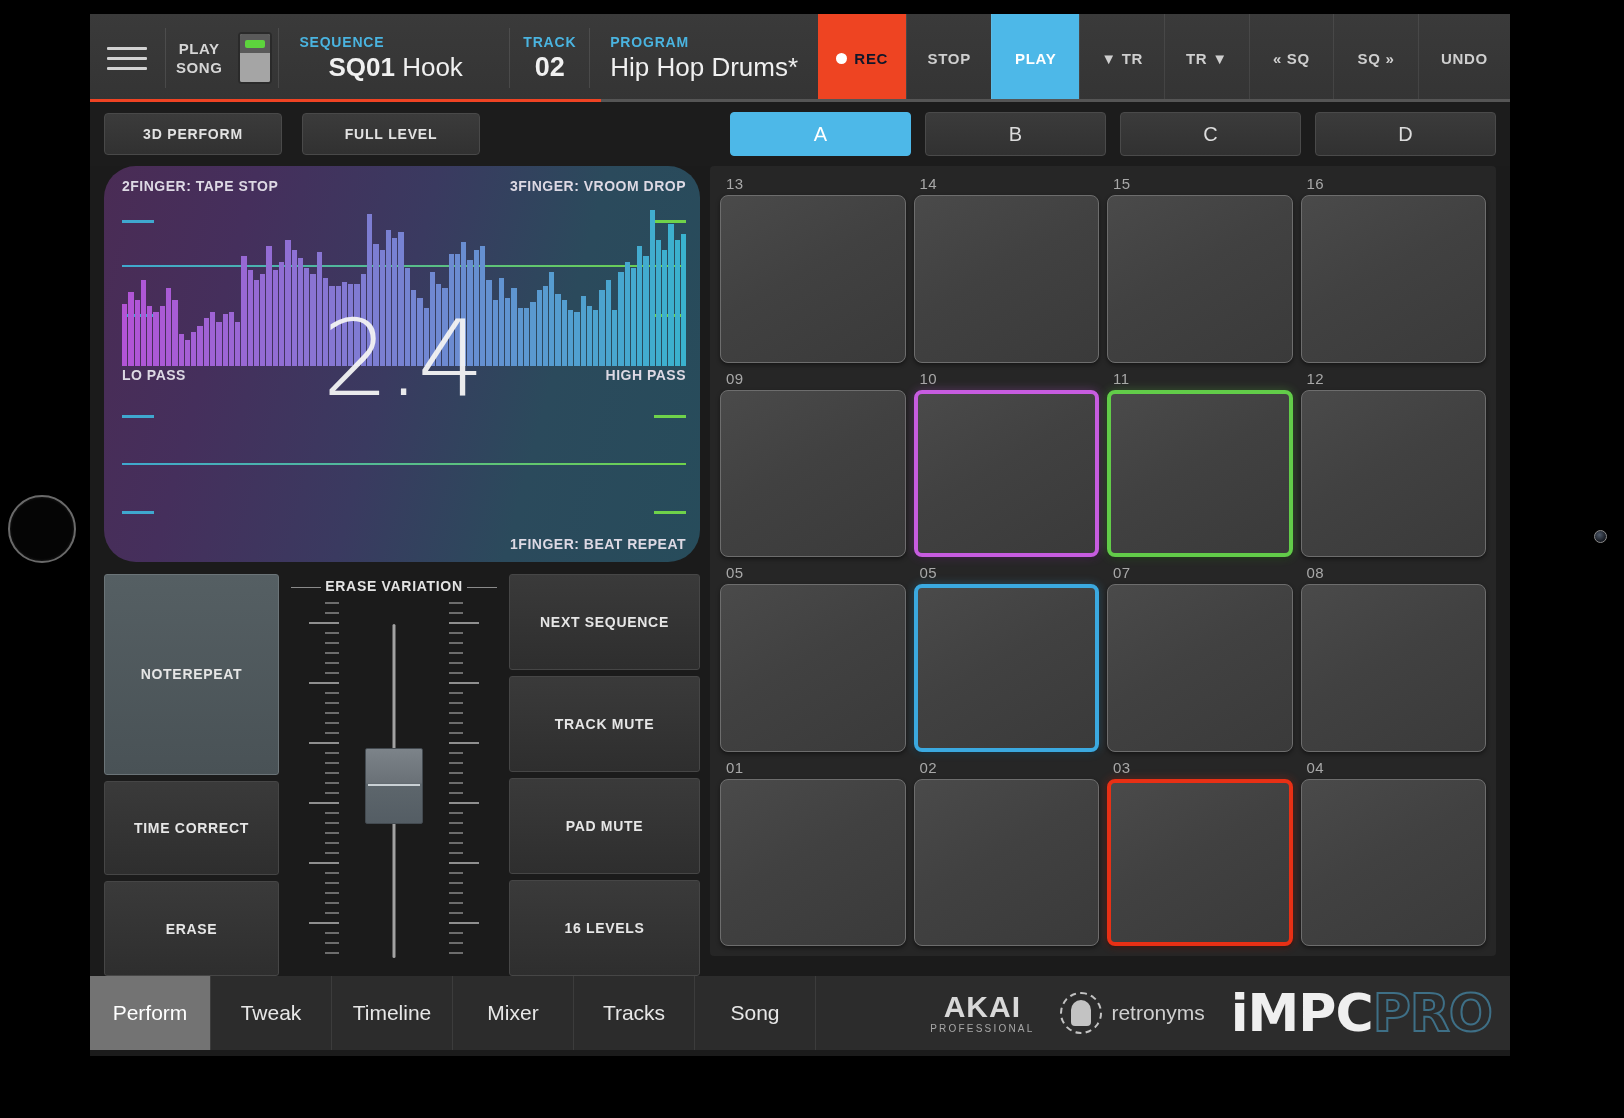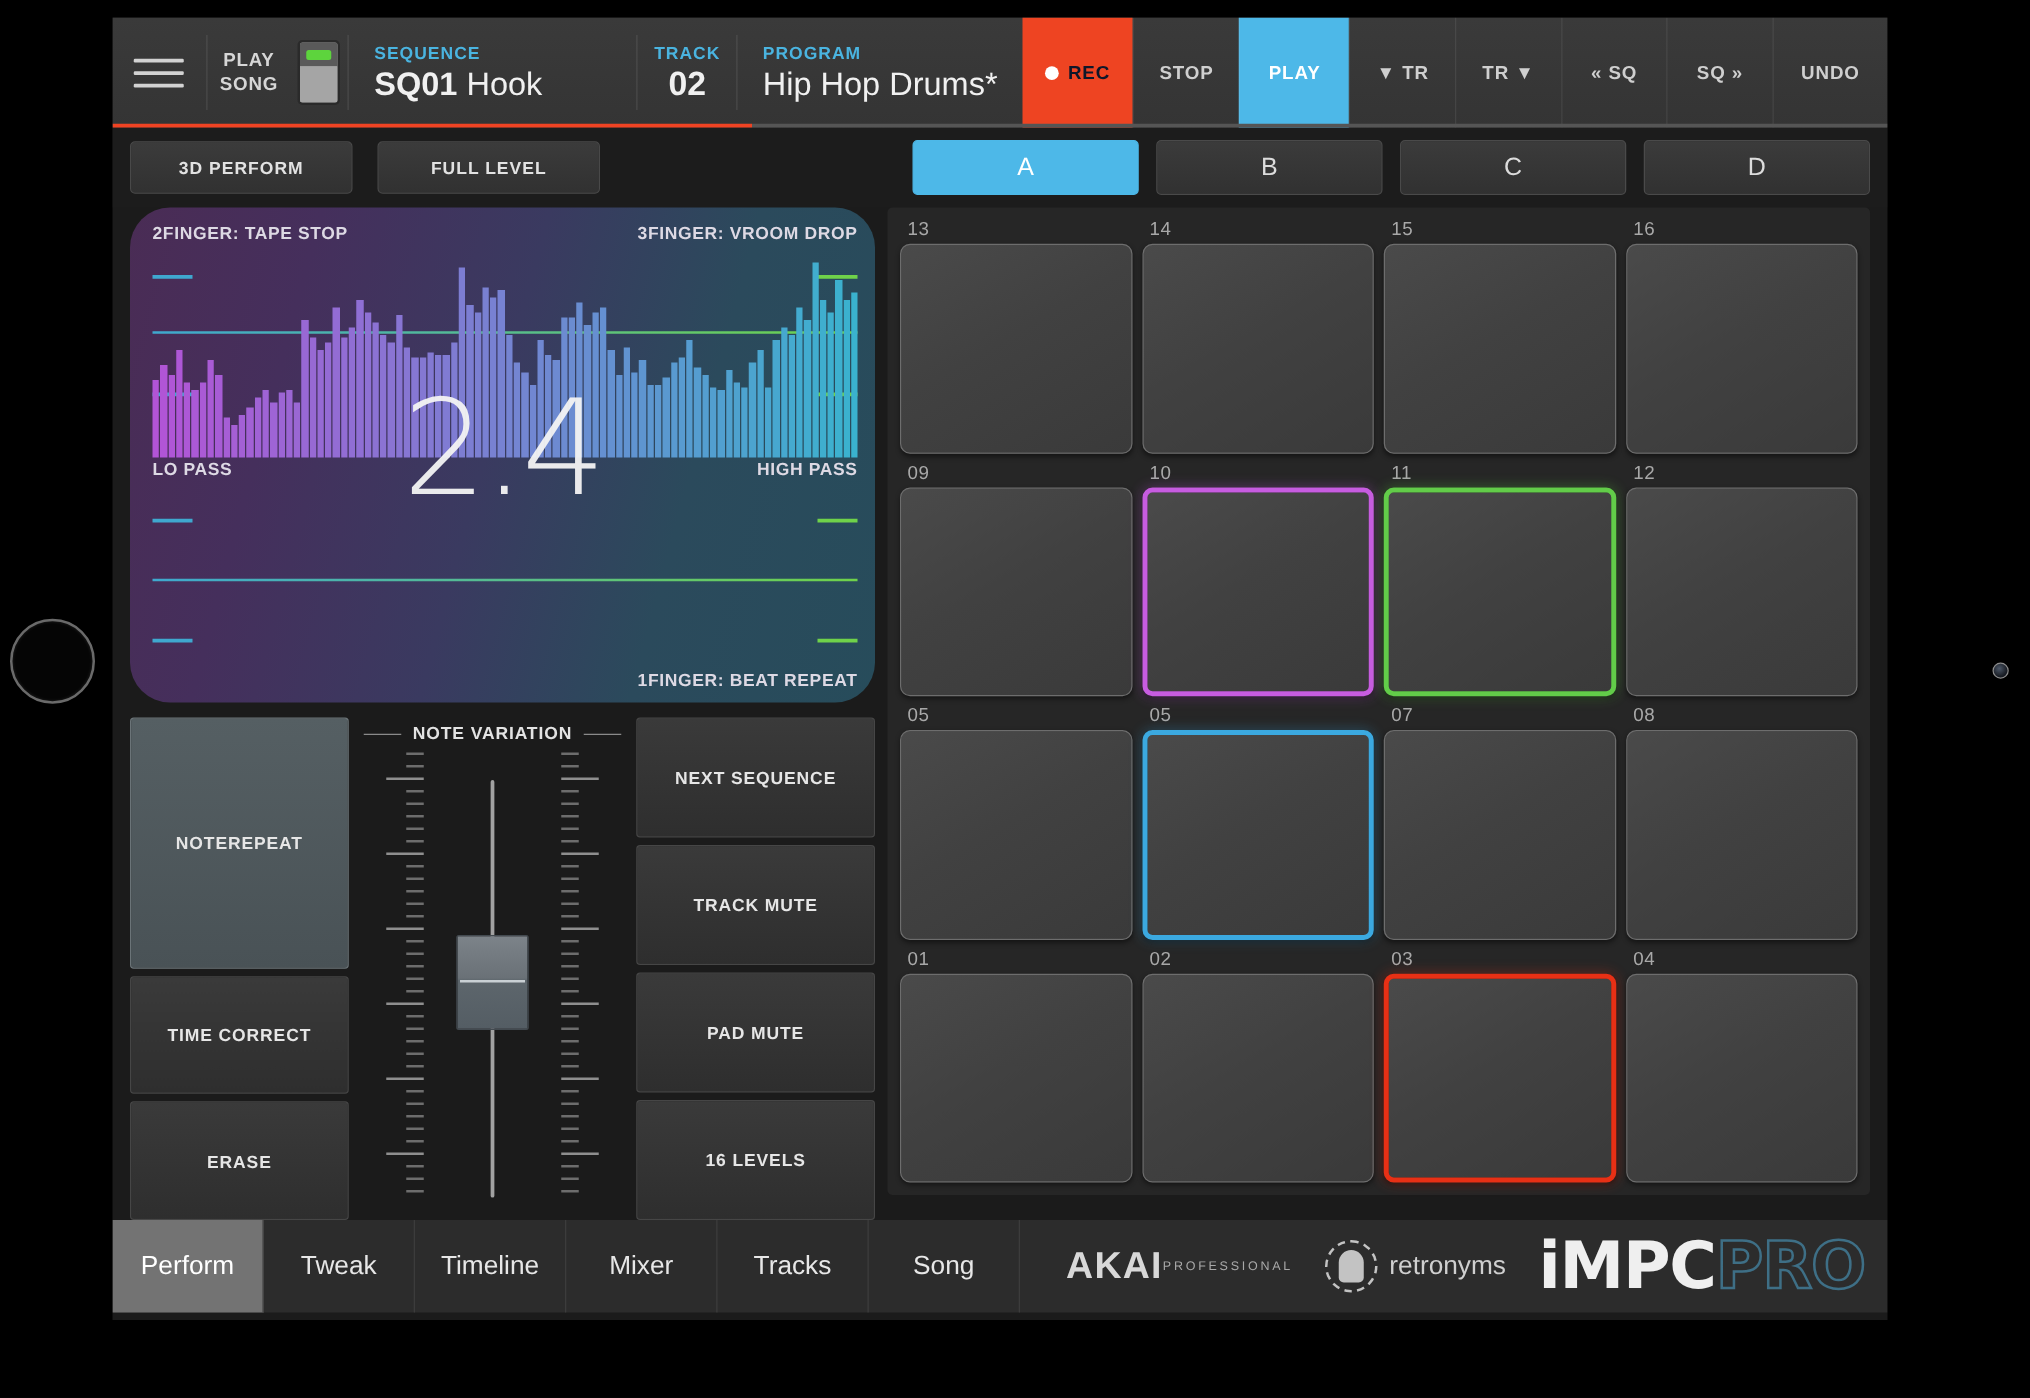--- a/index.html
+++ b/index.html
@@ -73,21 +73,21 @@
   #play-song-toggle .tog-led {
     width: 20px; height: 8px; background:#5dd43d; border-radius:2px;
   }
   #play-song-toggle .tog-bot { flex:1; background:#a5a5a5; }
   .field-group { padding: 0 20px; display:flex; flex-direction:column; justify-content:center; }
   .field-label {
     font-size: 14px; color:#4ab4e0; font-weight:bold; letter-spacing: 0.8px;
     text-transform: uppercase; margin-bottom: 2px;
   }
   .field-value { font-size: 26px; color:#f0f0f0; white-space: nowrap; }
-  .field-value b { font-weight: bold; }
+  .field-value b { font-weight: bold; margin-left: 29px; }
   .field-value span.light { font-weight: normal; }
   #seq-group { min-width: 230px; }
   #track-group { align-items:center; min-width: 74px; padding: 0 14px; }
   #track-group .field-value { font-weight: bold; font-size: 27px; }
   #prog-group { flex: 1; }
   #prog-group .field-value { font-weight: normal; font-size: 26px; }
 
   .xbtn {
     width: 88px; display:flex; align-items:center; justify-content:center;
     font-size: 15px; font-weight: bold; letter-spacing: 0.7px; color:#cfcfcf;
@@ -238,21 +238,21 @@
 
   
   #tabbar { height: 74px; display:flex; background:#2c2c2c; align-items:stretch; }
   .tab {
     width: 121px; display:flex; align-items:center; justify-content:center;
     color:#e7e7e7; font-size: 21px; cursor:pointer;
     border-right:1px solid #3c3c3c;
   }
   .tab.active { background:#737373; color:#fff; }
   #brand-area { flex:1; display:flex; align-items:center; justify-content:flex-end; padding-right: 18px; gap: 26px; }
-  #akai-logo { display:flex; flex-direction:row; align-items:center; line-height:1; }
+  #akai-logo { display:flex; flex-direction:column; align-items:center; line-height:1; }
   #akai-logo .akai-main { font-size: 30px; font-weight:bold; letter-spacing:1px; color:#d8d8d8; }
   #akai-logo .akai-sub { font-size: 10px; letter-spacing:2.2px; color:#a8a8a8; margin-top:2px; }
   #retro-logo { display:flex; align-items:center; gap: 9px; }
   #retro-mark {
     width: 42px; height:42px; border-radius:50%; border:2px dashed #c3c3c3;
     display:flex; align-items:center; justify-content:center;
   }
   #retro-mark .inner {
     width: 20px; height: 26px; background:#c3c3c3;
     border-radius: 10px 10px 4px 4px;
@@ -472,21 +472,21 @@
             <div class="ctl-btn" id="btn-note-repeat">
               <span>NOTE</span>
                 <br>
                 <span>REPEAT</span>
             </div>
             <div class="ctl-btn" id="btn-time-correct">TIME CORRECT</div>
             <div class="ctl-btn" id="btn-erase">ERASE</div>
           </div>
 
           <div id="fader-area">
-            <div id="fader-title">NOTE VARIATION</div>
+            <div id="fader-title">ERASE VARIATION</div>
             <div class="scale left" id="scale-left">
                 <i></i>
                 <i></i>
                 <i class="maj"></i>
                 <i></i>
                 <i></i>
                 <i></i>
                 <i></i>
                 <i></i>
                 <i class="maj"></i>

